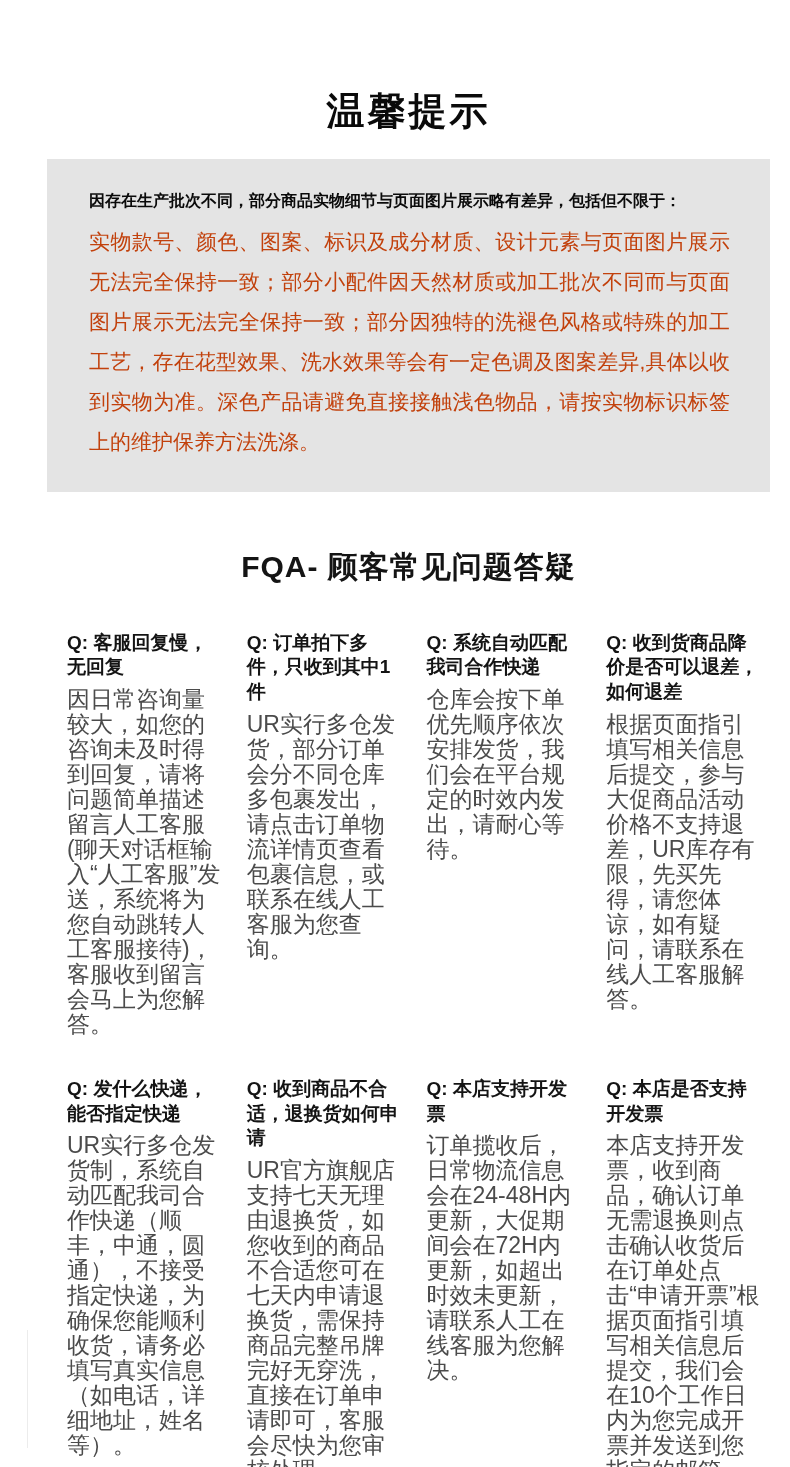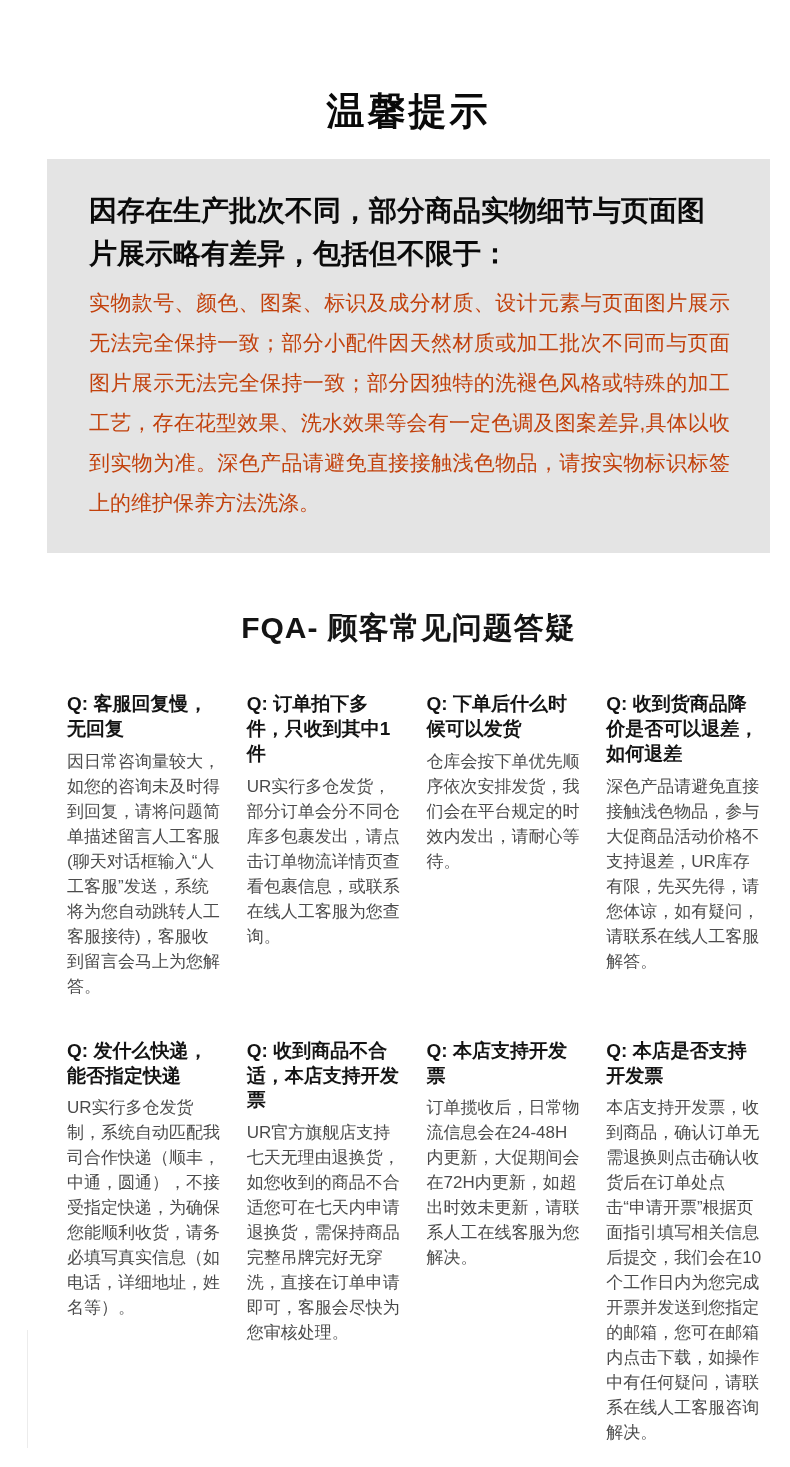--- a/index.html
+++ b/index.html
@@ -34,21 +34,21 @@
   }
 
   
   .notice-box {
     margin: 16px 20px 0 20px;
     background: #e4e4e4;
     padding: 30px 40px 30px 42px;
     box-sizing: border-box;
   }
   .notice-headline {
-    font-size: 28px;
+    font-size: 16px;
     font-weight: 800;
     color: #0a0a0a;
     line-height: 1.55;
     margin: 0 0 8px 0;
   }
   .notice-body {
     font-size: 21px;
     color: #c2410c;
     line-height: 40px;
     margin: 0;
@@ -65,21 +65,21 @@
     margin: 48px 28px 0 40px;
   }
   .faq-q {
     font-size: 19px;
     font-weight: 800;
     color: #141414;
     line-height: 1.3;
     margin: 0 0 7px 0;
   }
   .faq-a {
-    font-size: 17px;
+    font-size: 23px;
     color: #4b4b4b;
     line-height: 25px;
     margin: 0;
   }
 
   .left-divider {
     position: absolute;
     left: 27px;
     top: 1330px;
     width: 1px;
@@ -104,33 +104,33 @@
   <div class="faq-grid">
     <div class="faq-item">
       <p class="faq-q">Q: 客服回复慢，无回复</p>
       <p class="faq-a">因日常咨询量较大，如您的咨询未及时得到回复，请将问题简单描述留言人工客服(聊天对话框输入“人工客服”发送，系统将为您自动跳转人工客服接待)，客服收到留言会马上为您解答。</p>
     </div>
     <div class="faq-item">
       <p class="faq-q">Q: 订单拍下多件，只收到其中1件</p>
       <p class="faq-a">UR实行多仓发货，部分订单会分不同仓库多包裹发出，请点击订单物流详情页查看包裹信息，或联系在线人工客服为您查询。</p>
     </div>
     <div class="faq-item">
-      <p class="faq-q">Q: 下单后什么时候可以发货</p>
+      <p class="faq-q">Q: 系统自动匹配我司合作快递</p>
       <p class="faq-a">仓库会按下单优先顺序依次安排发货，我们会在平台规定的时效内发出，请耐心等待。</p>
     </div>
     <div class="faq-item">
       <p class="faq-q">Q: 收到货商品降价是否可以退差，如何退差</p>
-      <p class="faq-a">深色产品请避免直接接触浅色物品，参与大促商品活动价格不支持退差，UR库存有限，先买先得，请您体谅，如有疑问，请联系在线人工客服解答。</p>
+      <p class="faq-a">根据页面指引填写相关信息后提交，参与大促商品活动价格不支持退差，UR库存有限，先买先得，请您体谅，如有疑问，请联系在线人工客服解答。</p>
     </div>
     <div class="faq-item">
       <p class="faq-q">Q: 发什么快递，能否指定快递</p>
       <p class="faq-a">UR实行多仓发货制，系统自动匹配我司合作快递（顺丰，中通，圆通），不接受指定快递，为确保您能顺利收货，请务必填写真实信息（如电话，详细地址，姓名等）。</p>
     </div>
     <div class="faq-item">
-      <p class="faq-q">Q: 收到商品不合适，本店支持开发票</p>
+      <p class="faq-q">Q: 收到商品不合适，退换货如何申请</p>
       <p class="faq-a">UR官方旗舰店支持七天无理由退换货，如您收到的商品不合适您可在七天内申请退换货，需保持商品完整吊牌完好无穿洗，直接在订单申请即可，客服会尽快为您审核处理。</p>
     </div>
     <div class="faq-item">
       <p class="faq-q">Q: 本店支持开发票</p>
       <p class="faq-a">订单揽收后，日常物流信息会在24-48H内更新，大促期间会在72H内更新，如超出时效未更新，请联系人工在线客服为您解决。</p>
     </div>
     <div class="faq-item">
       <p class="faq-q">Q: 本店是否支持开发票</p>
       <p class="faq-a">本店支持开发票，收到商品，确认订单无需退换则点击确认收货后在订单处点击“申请开票”根据页面指引填写相关信息后提交，我们会在10个工作日内为您完成开票并发送到您指定的邮箱，您可在邮箱内点击下载，如操作中有任何疑问，请联系在线人工客服咨询解决。</p>
     </div>

